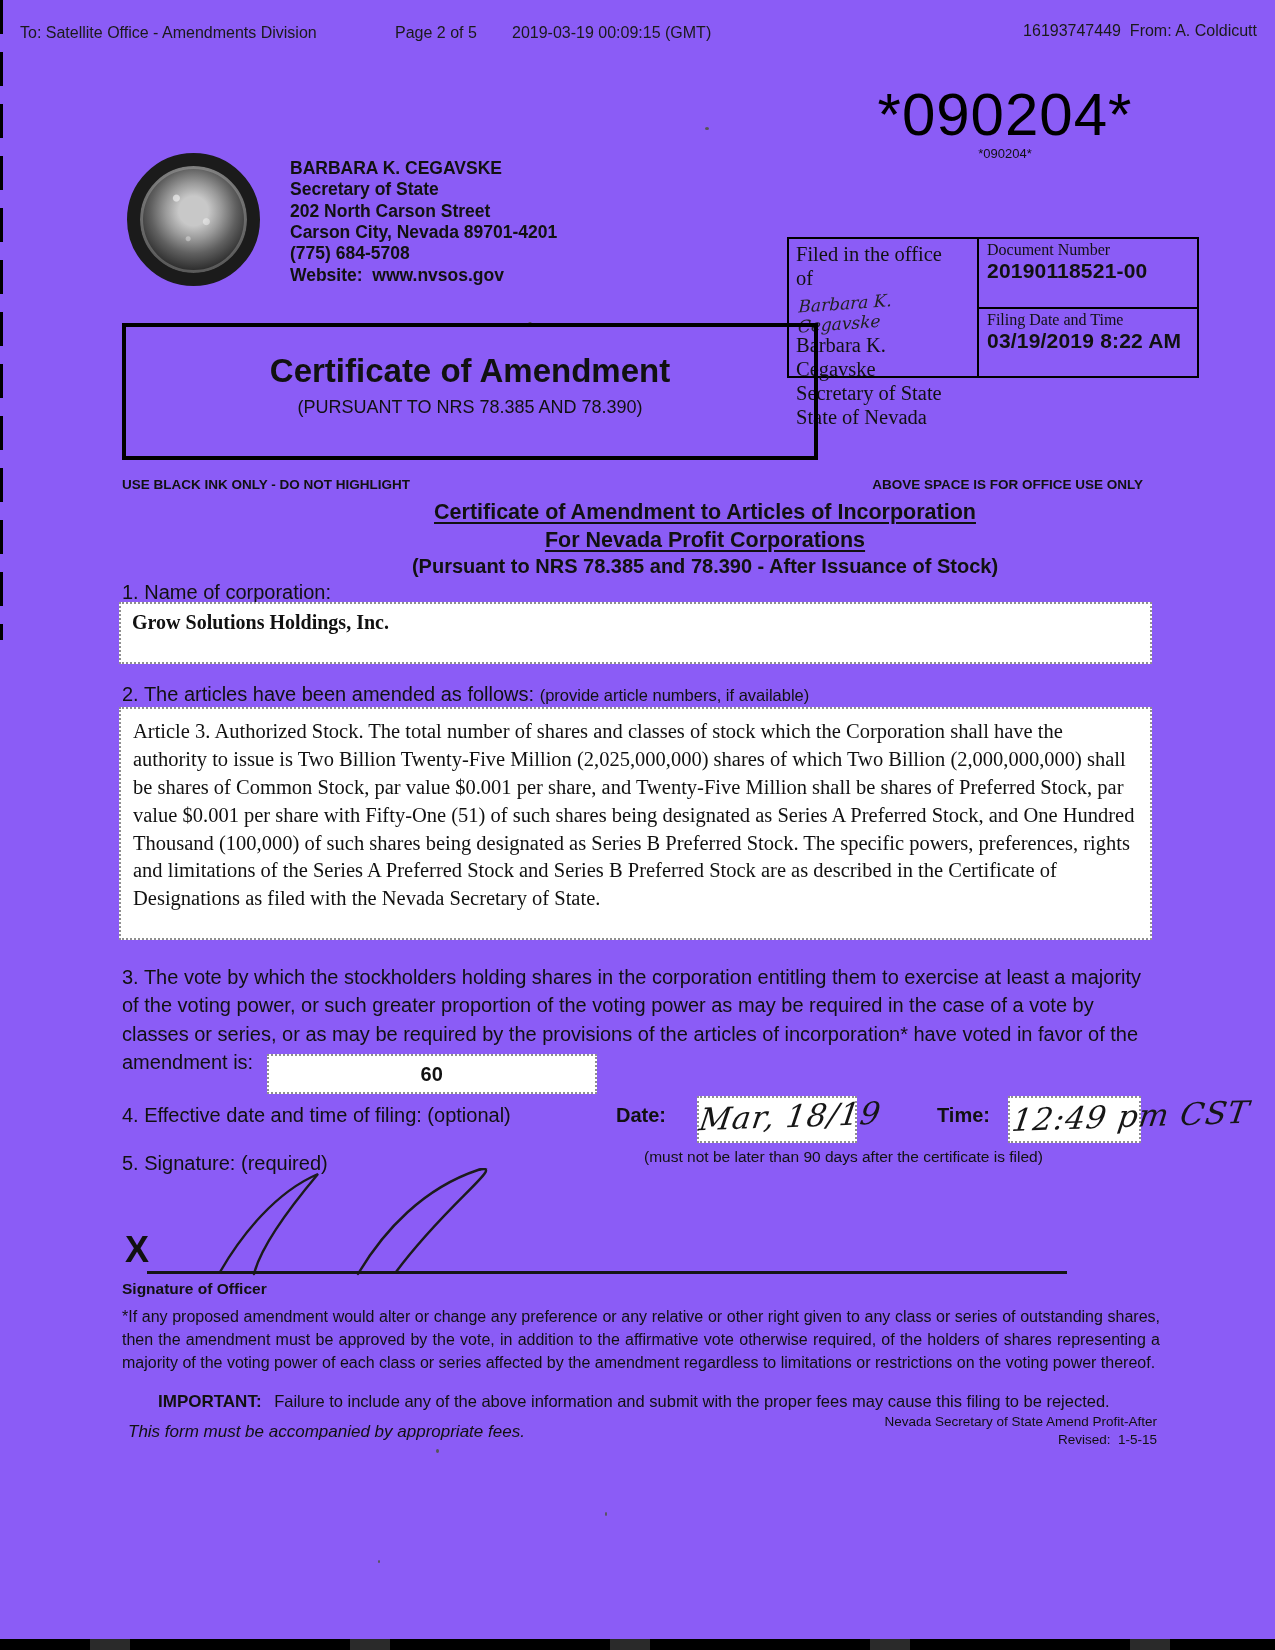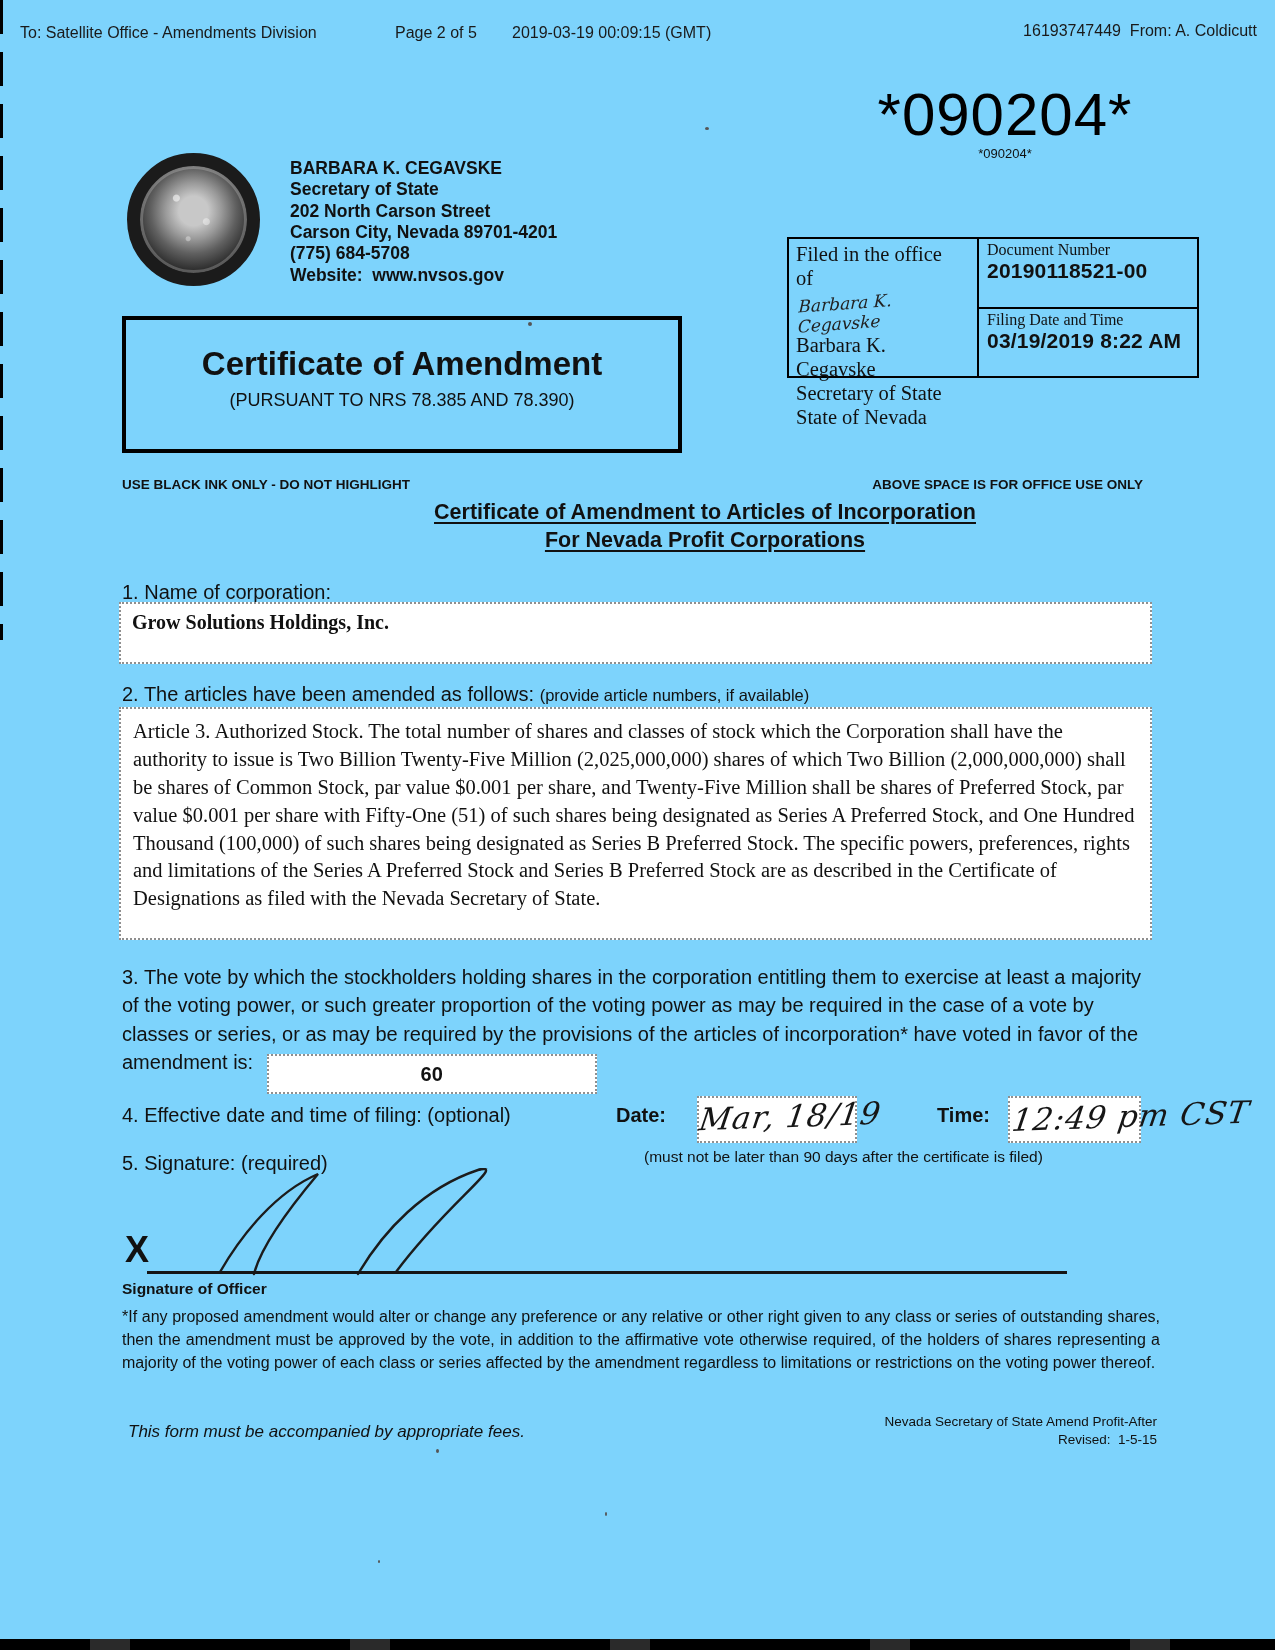--- a/index.html
+++ b/index.html
@@ -1,19 +1,19 @@
 <!DOCTYPE html>
 <html><head>
 <meta charset="utf-8">
 <style>
   * { margin:0; padding:0; box-sizing:border-box; }
   html,body { background:#e8e8e8; }
   body { font-family:"Liberation Sans", sans-serif; color:#111; }
   #page {
-    position:relative; width:1275px; height:1650px; background:#7dd3fc;
+    position:relative; width:1275px; height:1650px; background:#8b5cf6;
     overflow:hidden; margin:0 auto;
   }
   .abs { position:absolute; }
   .pre { white-space:pre; }
   .serif { font-family:"Liberation Serif", serif; }
 
   
   .fax-text { font-size:16px; color:#1a1a1a; }
   #fax-to   { top:24px; left:20px; }
   #fax-page { top:24px; left:395px; }
@@ -55,21 +55,21 @@
     font-size:20.5px; line-height:1.17; }
   #filing-script { display:inline-block; font-family:"DejaVu Serif",serif; font-style:italic;
     font-size:17px; transform:rotate(-4deg) skewX(-6deg); margin:1px 0 2px 2px; color:#222; }
   #filing-right { flex:1; border-left:2.5px solid #000; display:flex; flex-direction:column; }
   .fr-row { flex:1; padding:2px 0 0 8px; }
   .fr-row + .fr-row { border-top:2.5px solid #000; }
   .fr-label { font-family:"Liberation Serif",serif; font-size:16px; }
   .fr-value { font-weight:bold; font-size:21px; letter-spacing:.2px; margin-top:0px; }
 
   
-  #cert-box { top:316px; left:122px; width:560px; height:137px;
+  #cert-box { top:323px; left:122px; width:696px; height:137px;
     border:4px solid #000; text-align:center; }
   #cert-title { margin-top:25px; font-size:33px; font-weight:bold; }
   #cert-sub { margin-top:7px; font-size:18px; }
 
   
   #use-black  { top:477px; left:122px;  font-weight:bold; font-size:13.5px; }
   #above-space{ top:477px; right:132px; font-weight:bold; font-size:13.5px; }
 
   
   #heading { top:499px; left:140px; width:1130px; text-align:center; line-height:1.28; }
@@ -175,20 +175,21 @@
     <div id="cert-title">Certificate of Amendment</div>
     <div id="cert-sub">(PURSUANT TO NRS 78.385 AND 78.390)</div>
   </div>
 
   <span class="abs" id="use-black">USE BLACK INK ONLY - DO NOT HIGHLIGHT</span>
   <span class="abs" id="above-space">ABOVE SPACE IS FOR OFFICE USE ONLY</span>
 
   <div class="abs" id="heading">
     <div class="h-line h-underline">Certificate of Amendment to Articles of Incorporation</div>
     <div class="h-line h-underline">For Nevada Profit Corporations</div>
+    <div class="h-line h-small">(Pursuant to NRS 78.385 and 78.390 - After Issuance of Stock)</div>
   </div>
 
   <div class="abs sec-label" id="sec1-label">1. Name of corporation:</div>
   <div class="abs dotted-box" id="sec1-box">
     <span class="serif">Grow Solutions Holdings, Inc.</span>
   </div>
 
   <div class="abs sec-label" id="sec2-label">
     <span>2. The articles have been amended as follows:</span>
     <span id="sec2-note">(provide article numbers, if available)</span>
@@ -218,20 +219,24 @@
     <path d="M72 104 C94 66 128 24 170 6 C138 44 112 82 106 106" fill="none" stroke="#1c1c1c" stroke-width="2.4" stroke-linecap="round"></path>
     <path d="M210 106 C236 62 276 20 330 2 C360 -6 300 34 248 104" fill="none" stroke="#1c1c1c" stroke-width="2.4" stroke-linecap="round"></path>
     <path d="M330 2 C360 -8 400 -14 424 -18" fill="none" stroke="#1c1c1c" stroke-width="2" stroke-linecap="round"></path>
   </svg>
   <span class="abs" id="x-mark">X</span>
   <div class="abs" id="sig-line"></div>
   <div class="abs" id="sig-caption">Signature of Officer</div>
 
   <div class="abs" id="footnote">*If any proposed amendment would alter or change any preference or any relative or other right given to any class or series of outstanding shares, then the amendment must be approved by the vote, in addition to the affirmative vote otherwise required, of the holders of shares representing a majority of the voting power of each class or series affected by the amendment regardless to limitations or restrictions on the voting power thereof.</div>
 
+  <div class="abs" id="important">
+    <span id="important-label">IMPORTANT:</span>
+    <span>Failure to include any of the above information and submit with the proper fees may cause this filing to be rejected.</span>
+  </div>
 
   <div class="abs" id="footer-left">This form must be accompanied by appropriate fees.</div>
   <div class="abs" id="footer-right">
     <div>Nevada Secretary of State Amend Profit-After</div>
     <div class="pre">Revised:  1-5-15</div>
   </div>
 
 </div>
 
 </body></html>

